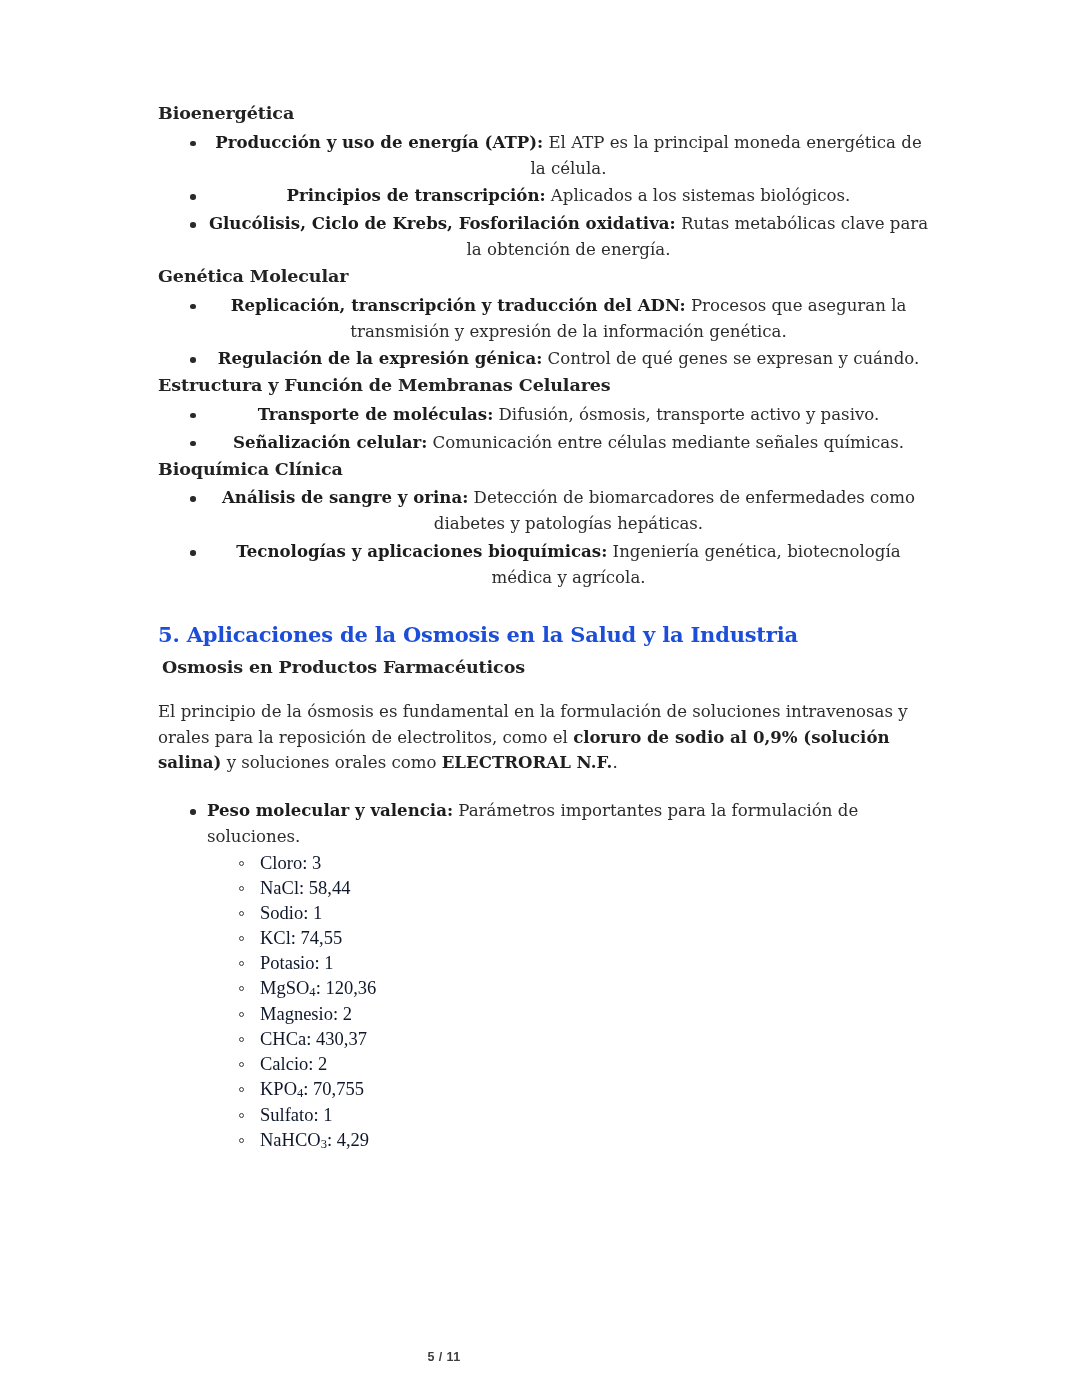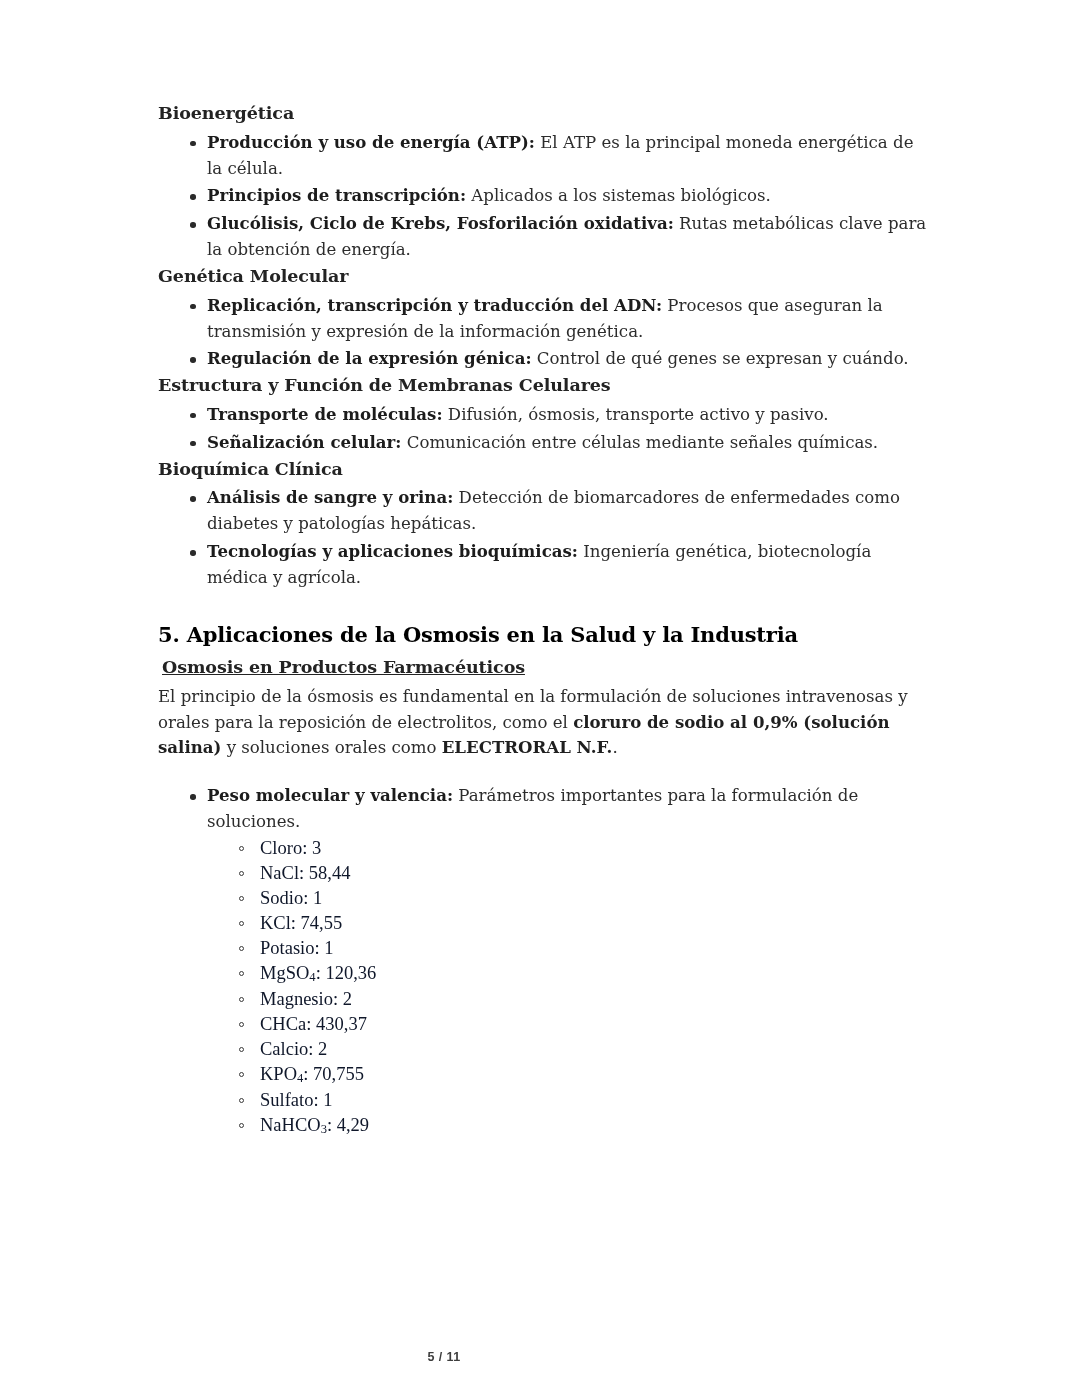--- a/index.html
+++ b/index.html
@@ -34,25 +34,25 @@
     margin: 0 0 4px 0;
     letter-spacing: -0.1px;
   }
   .sub-head.spaced { }
 
   .section-head {
     font-family: "DejaVu Serif", "Liberation Serif", serif;
     font-weight: bold;
     font-size: 21px;
     line-height: 1.3;
-    color: #000000;
+    color: #1d4ed8;
     margin: 30px 0 8px 0;
     letter-spacing: -0.2px;
   }
-  .sub-head.indented { margin-left: 4px; margin-bottom: 4px; text-decoration: underline; }
+  .sub-head.indented { margin-left: 4px; margin-bottom: 19px; }
 
   
   p.body-par {
     font-size: 16.6px;
     line-height: 1.56;
     margin: 0;
     color: #2c2c2c;
     text-align: left;
   }
   p.body-par b { font-weight: bold; color: #1f1f1f; }
@@ -108,21 +108,21 @@
     border-radius: 50%;
     border: 1.3px solid #3a3a3a;
     background: transparent;
     box-sizing: border-box;
   }
   ul.lvl2 sub {
     font-size: 0.68em;
     vertical-align: -0.18em;
   }
 
-  .list-block { margin-bottom: 0; }
+  .list-block { margin-bottom: 0; text-align: center; }
 
   .chem-wrap { margin-top: 22px; }
 
   
   .footer {
     position: absolute;
     left: 0;
     top: 1350px;
     width: 888px;
     text-align: center;

